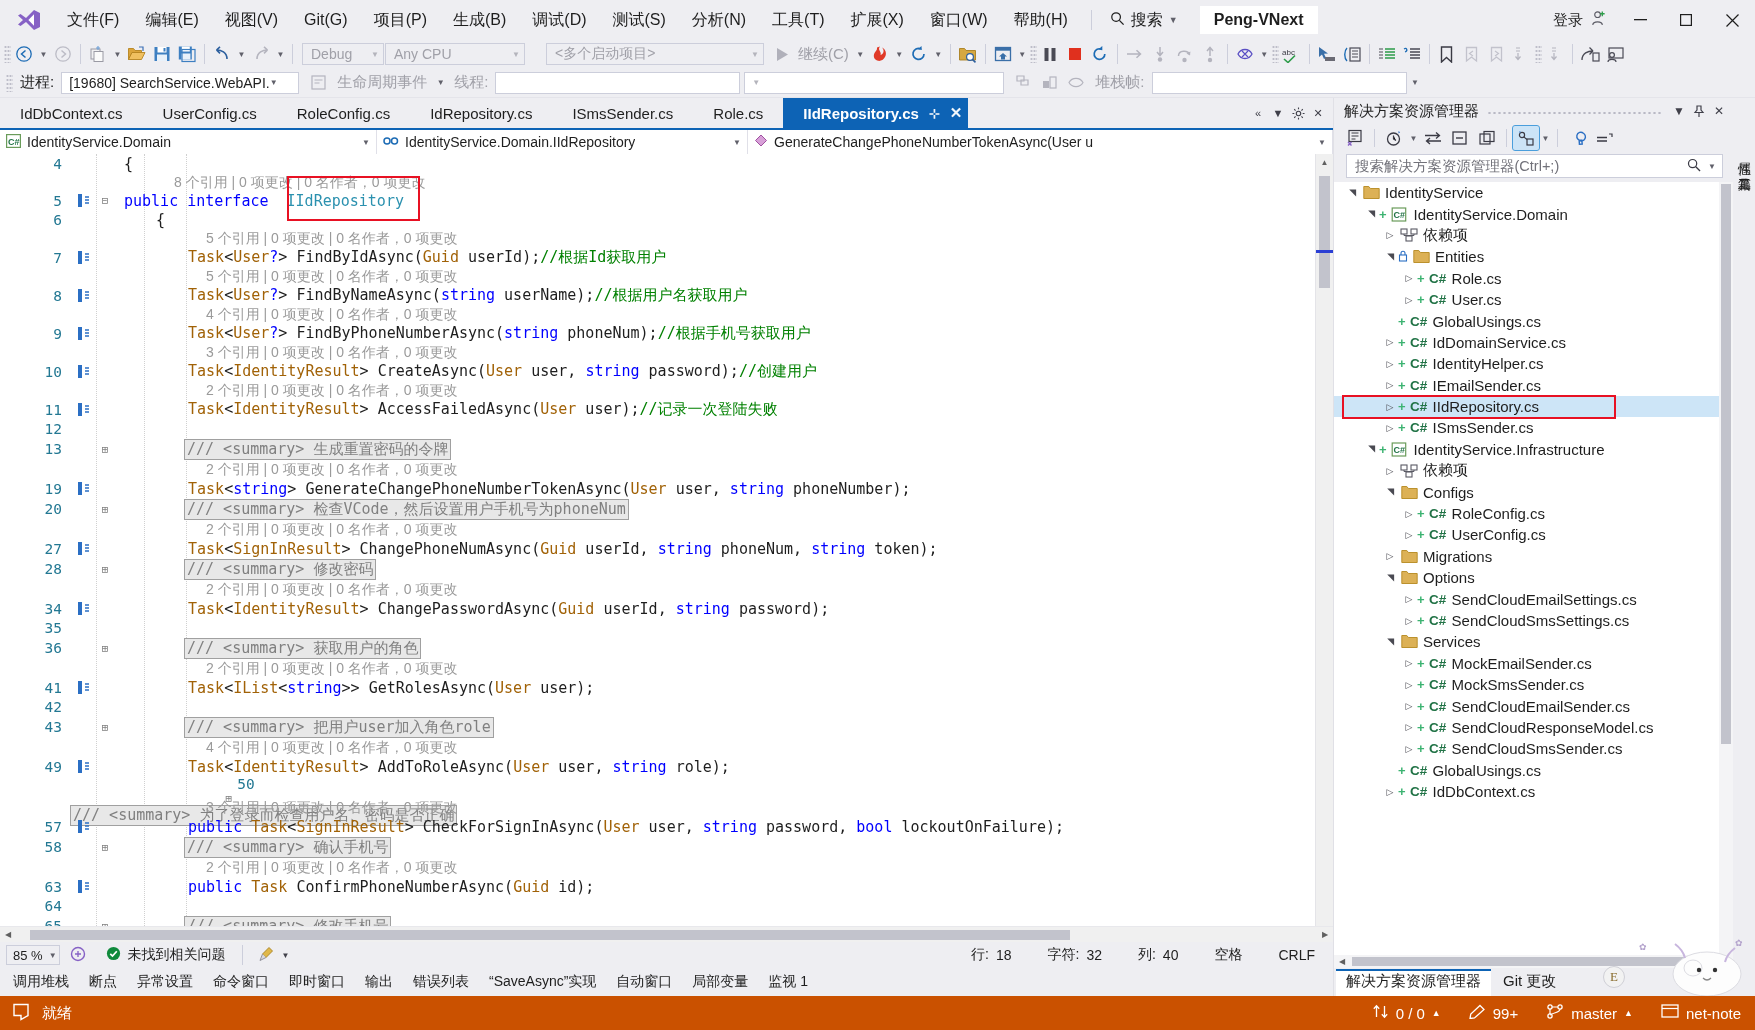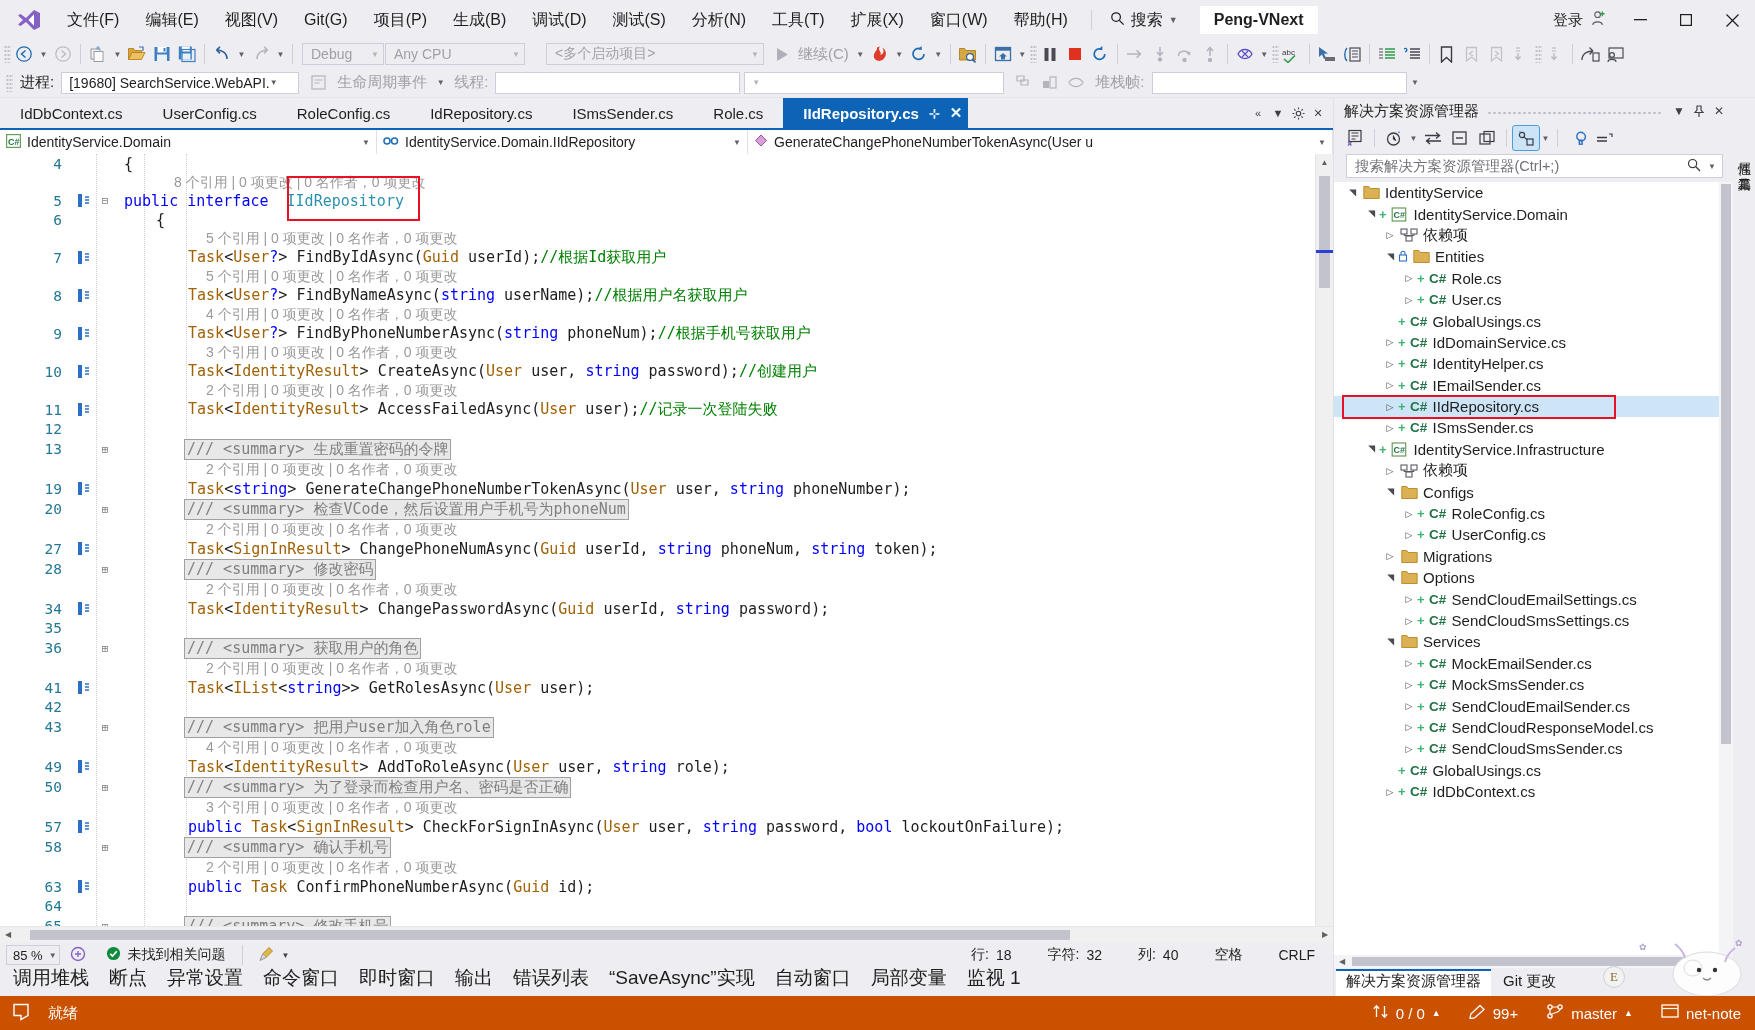--- a/index.html
+++ b/index.html
@@ -94,21 +94,21 @@
   .hs-arrow { width:16px; text-align:center; font-size:8px; color:#606060; }
 
   .editstatus { height:26px; display:flex; align-items:center; background:#eeeef2; flex:0 0 26px; font-size:14px; gap:0; }
   .es-zoom { display:flex; align-items:center; border:1px solid #cccedb; background:#eeeef2; height:20px; margin-left:6px; padding:0 2px 0 6px; font-size:13px; }
   .es-item { padding:0 10px; display:flex; align-items:center; gap:7px; color:#1e1e1e; white-space:nowrap; }
   .es-right { margin-left:auto; display:flex; align-items:center; }
   .es-right .es-item { padding:0 18px; }
 
   
   .bottomtabs { height:28px; display:flex; align-items:flex-end; background:#eeeef2; flex:0 0 28px; padding-left:4px; gap:2px; }
-  .btab { font-size:19px; color:#1e1e1e; padding:3px 9px 5px; cursor:default; white-space:nowrap; }
+  .btab { font-size:14px; color:#1e1e1e; padding:3px 9px 5px; cursor:default; white-space:nowrap; }
 
   
   .right { width:400px; flex:0 0 400px; display:flex; flex-direction:column; background:#eeeef2; border-left:1px solid #e0e0e6; }
   .se-head { height:26px; display:flex; align-items:center; padding:0 4px 0 10px; font-size:15px; flex:0 0 26px; }
   .se-title { white-space:nowrap; }
   .se-dots { flex:1 1 auto; height:6px; margin:0 8px;
              background:radial-gradient(circle, #b9b9c5 1px, transparent 1.3px) 0 2px/5px 6px; }
   .se-hbtn { width:20px; height:22px; display:flex; align-items:center; justify-content:center; font-size:12px; color:#40404a; cursor:default; }
   .se-toolbar { height:28px; display:flex; align-items:center; padding-left:8px; gap:1px; flex:0 0 28px; }
   .se-tb { width:26px; height:24px; display:flex; align-items:center; justify-content:center; cursor:default; border-radius:2px; }
@@ -131,21 +131,21 @@
   .se-foot { height:28px; display:flex; align-items:flex-end; gap:2px; padding-left:2px; flex:0 0 28px; background:#eeeef2; }
   .se-ftab { font-size:15px; padding:3px 10px 5px; cursor:default; }
   .se-ftab.active { background:#fff; border-top:2px solid #0d63b5; padding-top:1px; }
 
   
   .rail { width:22px; flex:0 0 22px; background:#eeeef2; display:flex; flex-direction:column; align-items:center; padding-top:46px; }
   .rail-tab { writing-mode:vertical-rl; font-size:13px; color:#1e1e1e; padding:8px 3px; white-space:nowrap; cursor:default; }
 
   
   .statusbar { height:34px; background:#ca5100; color:#fff; display:flex; align-items:center; flex:0 0 34px; font-size:15px; }
-  .sb-left { display:flex; align-items:center; gap:18px; padding-left:12px;text-align:center; }
+  .sb-left { display:flex; align-items:center; gap:12px; padding-left:12px;text-align:center; }
   .sb-right { margin-left:auto; display:flex; align-items:center; }
   .sb-item { display:flex; align-items:center; gap:7px; padding:0 14px; height:34px; white-space:nowrap; cursor:default; }
 
   .mascot { position:absolute; right:2px; bottom:34px; width:118px; height:62px; pointer-events:none; }
   .ebadge { position:absolute; right:130px; bottom:42px; width:22px; height:22px; border-radius:50%;
             background:#f2f2f2; border:1px solid #cfcfd6; color:#8a6d2e; font-size:13px;
             display:flex; align-items:center; justify-content:center; font-family:"Liberation Serif", serif; }
 </style>
 </head>
 <body>
@@ -843,21 +843,21 @@
               <span class="gicon">
                   <svg width="13" height="13" viewBox="0 0 13 13">
                     <rect x="0" y="0" width="4" height="13" fill="#2b6fc4"></rect>
                     <path d="M7 3 h4 M7 6 h4 M7 9 h4" stroke="#2b6fc4" stroke-width="1.4"></path>
                   </svg>
                 </span>
               <span class="fold"></span>
               <span class="ctext" style="margin-left:74px;"><span class="ty">Task</span><span class="punc">&lt;</span><span class="ty">IdentityResult</span><span class="punc">&gt; </span><span class="id">AddToRoleAsync</span><span class="punc">(</span><span class="ty">User</span><span class="id"> user</span><span class="punc">, </span><span class="kw">string</span><span class="id"> role</span><span class="punc">);</span></span>
             </div>
 
-            <div class="row" style="position:absolute;top:622px;height:22px;">
+            <div class="row" style="position:absolute;top:622px;height:22px;flex-direction:column;">
               <span class="lnum"><span>50</span></span>
               <span class="gicon"></span>
               <span class="fold">⊞</span>
               <span class="ctext docline hlbox" style="margin-left:70px;">/// &lt;summary&gt; 为了登录而检查用户名、密码是否正确</span>
             </div>
 
             <div class="row" style="position:absolute;top:644px;">
               <span class="lnum"></span>
                 <span class="gicon"></span>
                 <span class="fold"></span>

